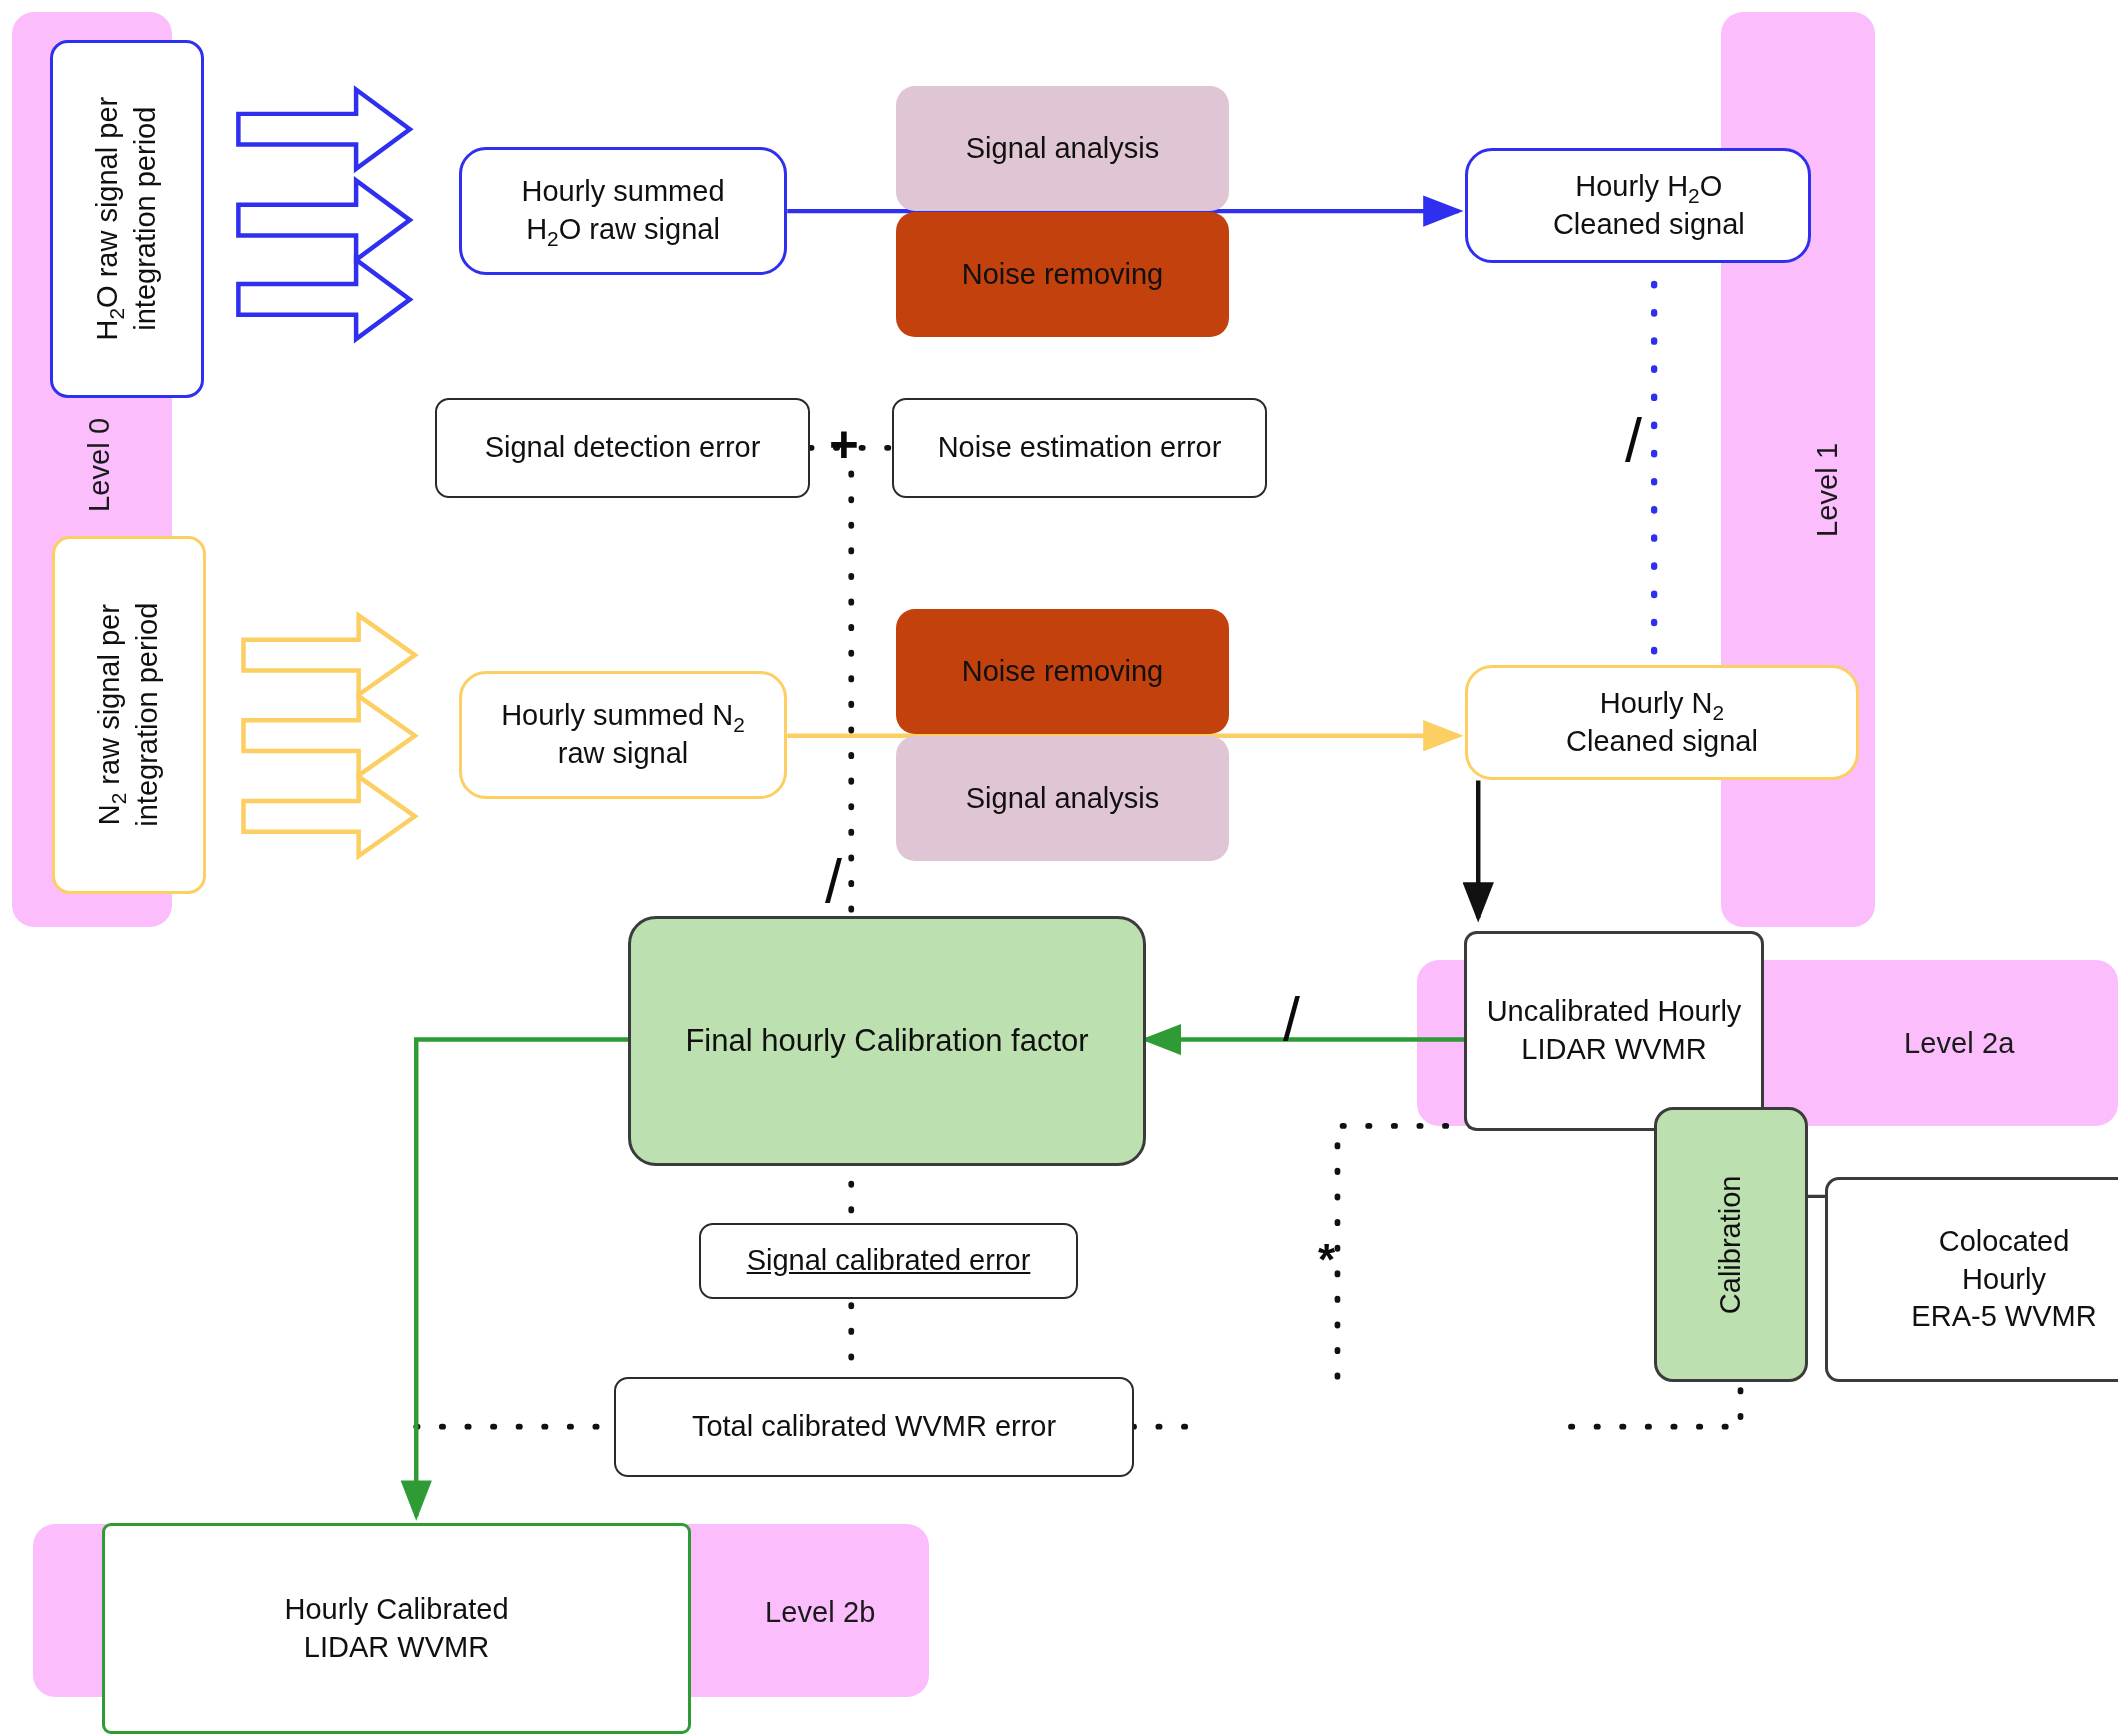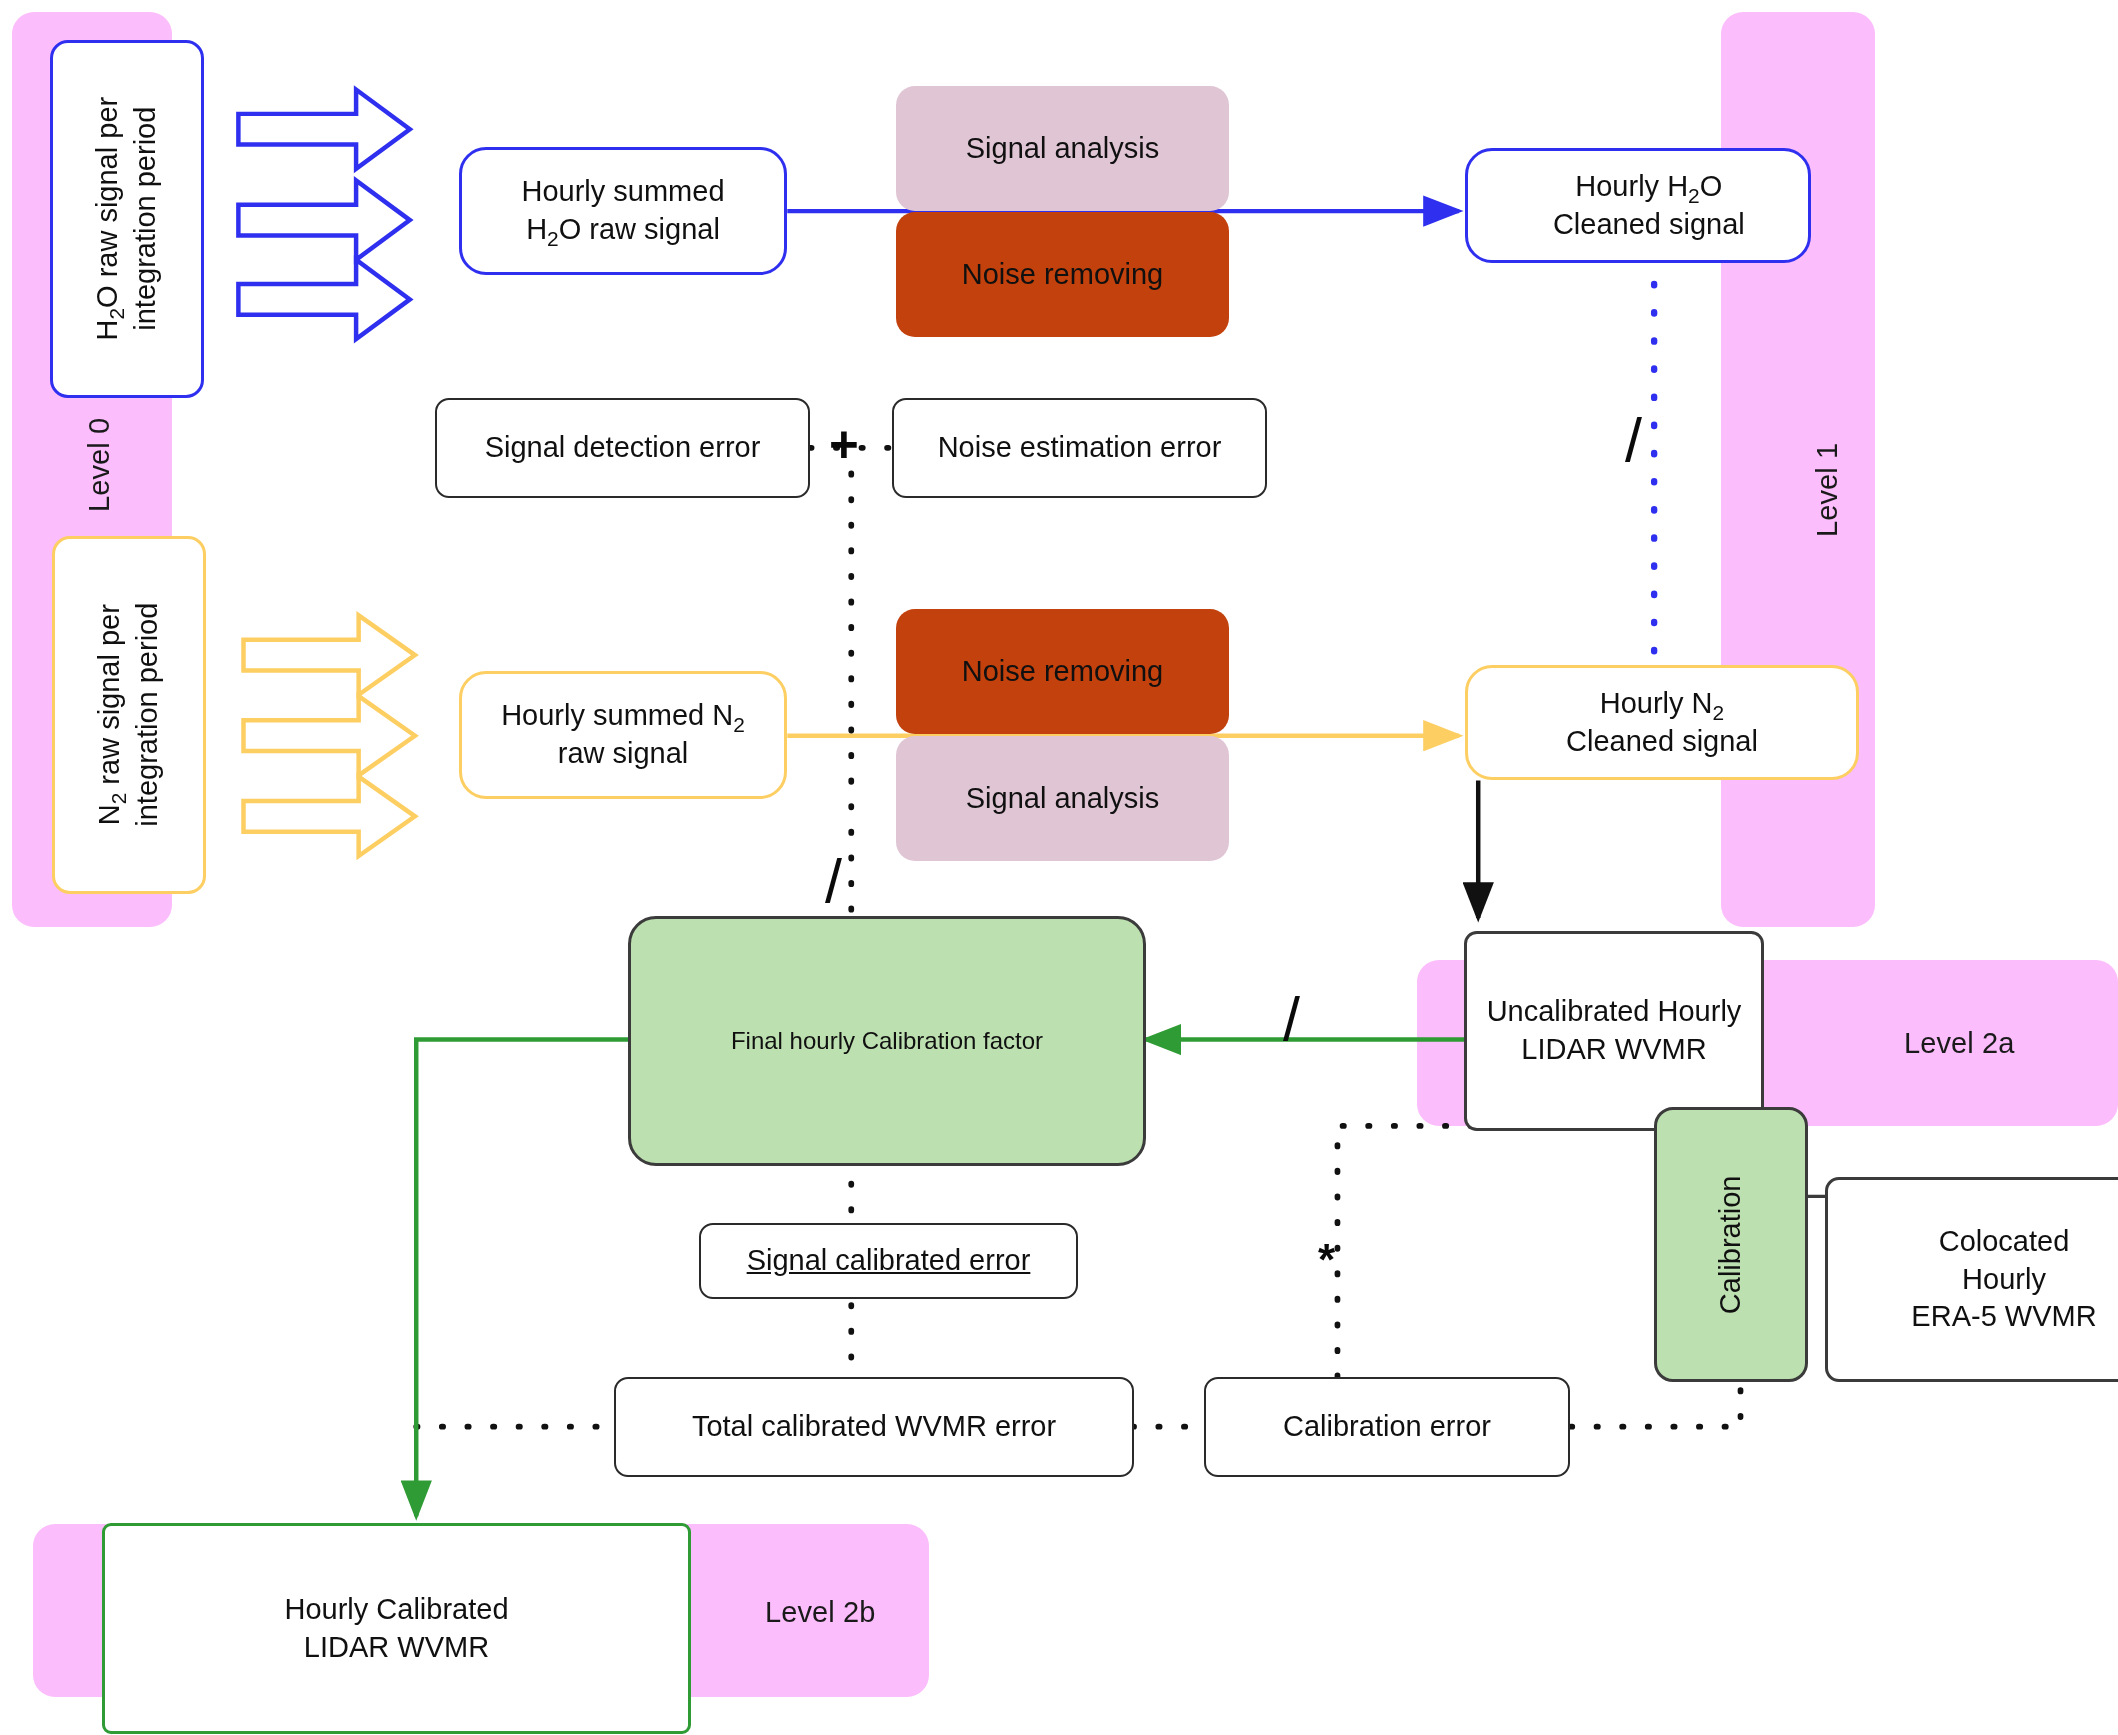--- a/index.html
+++ b/index.html
@@ -233,23 +233,22 @@
     </span>
   </div>
 
   <div class="abs node err" style="left:435px; top:398px; width:375px; height:100px;">Signal detection error</div>
   <div class="abs node err" style="left:892px; top:398px; width:375px; height:100px;">Noise estimation error</div>
 
   <div class="abs node err" style="left:699px; top:1223px; width:379px; height:76px;text-decoration:underline;">Signal calibrated error</div>
 
   <div class="abs node err" style="left:614px; top:1377px; width:520px; height:100px;">Total calibrated WVMR error</div>
 
-  <div class="abs node err" style="left:1204px; top:1377px; width:366px; height:100px;">Calibration error</div>
-
-  <div class="abs node fill-green" style="left:628px; top:916px; width:518px; height:250px; border-radius:28px; font-size:24px;">Final hourly Calibration factor</div>
+
+  <div class="abs node fill-green" style="left:628px; top:916px; width:518px; height:250px; border-radius:28px; font-size:31px;">Final hourly Calibration factor</div>
 
   <div class="abs node dark" style="left:1464px; top:931px; width:300px; height:200px; border-radius:12.8px;">
     <span>
       <span>Uncalibrated Hourly</span><br>
       <span>LIDAR WVMR</span>
     </span>
   </div>
 
   <div class="abs node fill-green" style="left:1654px; top:1107px; width:154px; height:275px; border-radius:19px;">
     <span class="rot-text">Calibration</span>

